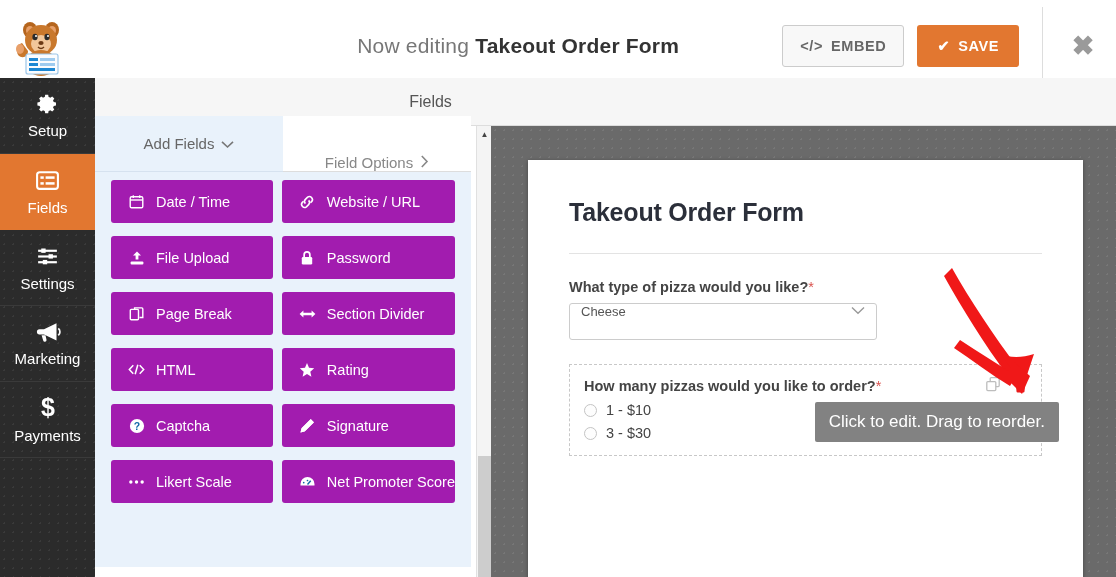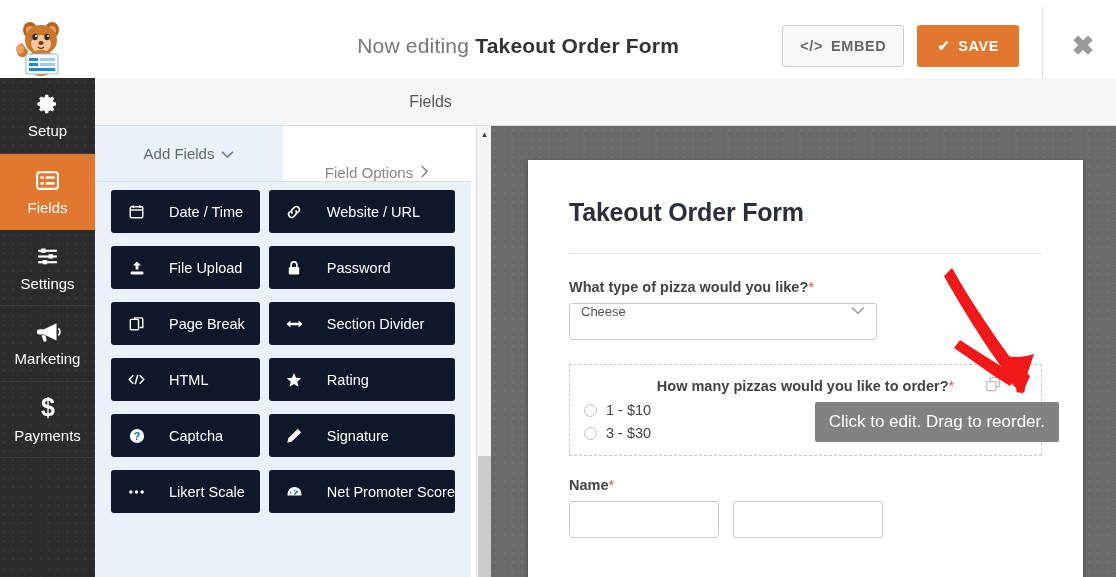--- a/index.html
+++ b/index.html
@@ -63,38 +63,38 @@
   
   .fields-strip {
     position: absolute; left: 95px; top: 78px; width: 1021px; height: 48px;
     background: #f6f6f6; border-bottom: 1px solid #ddd;
     display: flex; align-items: center; justify-content: center;
   }
   .fields-strip span { font-size: 16px; color: #555; margin-left: -350px; }
 
   
   .panel {
-    position: absolute; left: 95px; top: 126px; width: 376px; height: 451px;
+    position: absolute; left: 95px; top: 116px; width: 376px; height: 451px;
     background: #e9f2fb; overflow: hidden;
   }
   .panel-tabs { display: flex; height: 56px; }
   .ptab {
     flex: 1 1 50%; display: flex; align-items: center; justify-content: center;
     gap: 7px; font-size: 15px; color: #777; cursor: pointer;
     border-bottom: 1px solid #d6e2ef;
   }
   .ptab.active { background: #e9f2fb; color: #666; border-bottom: 1px solid #d6e2ef; }
   .ptab.inactive { background: #ffffff; color: #888; border-bottom: 1px solid #ddd; align-items: flex-end; }
   .field-grid {
     display: grid; grid-template-columns: 1fr 1fr; gap: 13px 9px;
     padding: 8px 16px 14px 16px;
   }
   .fbtn {
-    height: 43px; background: #0f172a; color: #fff; border-radius: 3px;
-    display: flex; align-items: center; gap: 24px; padding-left: 17px;
+    height: 43px; background: #a21caf; color: #fff; border-radius: 3px;
+    display: flex; align-items: center; gap: 11px; padding-left: 17px;
     font-size: 14.5px; cursor: pointer; white-space: nowrap;
   }
   .fbtn .fico { width: 17px; display: flex; align-items: center; justify-content: center; }
 
   
   .pscroll {
     position: absolute; left: 476px; top: 126px; width: 15px; height: 451px;
     background: #f4f4f4; border-left: 1px solid #e0e0e0;
   }
   .pscroll-up {
@@ -126,21 +126,21 @@
   .req { color: #d9534f; font-weight: normal; }
   .select-box {
     width: 308px; height: 37px; border: 1px solid #ccc; border-radius: 3px;
     display: flex; align-items: flex-start; padding: 0 11px;
     font-size: 13px; color: #555; justify-content: space-between; cursor: pointer;
   }
   .select-caret { color: #999; font-size: 12px; }
 
   .fld-active {
     position: relative; margin-top: 24px; border: 1px dashed #c8c8c8;
-    padding: 13px 14px 14px 14px; background: #fff; text-align: center;
+    padding: 13px 14px 14px 14px; background: #fff;
   }
   .radio-row { display: flex; align-items: center; gap: 9px; margin-top: 7px; }
   .radio-dot {
     width: 13px; height: 13px; border: 1px solid #c4c4c4; border-radius: 50%;
     background: #fdfdfd; flex: 0 0 auto;
   }
   .radio-txt { font-size: 14.5px; color: #444; }
   .fld-icons {
     position: absolute; right: 13px; top: 11px; display: flex; align-items: center; gap: 11px;
   }
@@ -473,29 +473,20 @@
               <path d="M2.6 5 h9.8 l-.9 10.4 a1.2 1.2 0 01-1.2 1.1 H4.7 a1.2 1.2 0 01-1.2-1.1z"></path>
               <rect x="5.2" y="7" width="1.3" height="7" fill="#fff"></rect>
               <rect x="8.5" y="7" width="1.3" height="7" fill="#fff"></rect>
             </svg>
           </span>
         </div>
 
         <div class="tooltip">Click to edit. Drag to reorder.</div>
       </div>
 
-      <div class="name-block">
-        <div class="fld-label">
-          <span>Name</span><span class="req">*</span>
-        </div>
-        <div class="name-inputs">
-          <div></div>
-          <div></div>
-        </div>
-      </div>
     </div>
   </div>
 
   <div class="annot">
     <svg width="125" height="145" viewBox="0 0 125 145">
       <g fill="#f01818">
         <path d="M22 10 C40 42 64 78 88 110 L78 118 C54 86 32 50 14 18 Z"></path>
         <path d="M30 82 C48 94 68 106 86 118 L80 128 C60 116 42 102 24 90 Z"></path>
         <path d="M70 96 C80 108 88 120 92 132 C96 120 100 108 104 96 C92 100 80 100 70 96 Z"></path>
         <path d="M84 104 L100 118 L92 136 L76 120 Z"></path>

